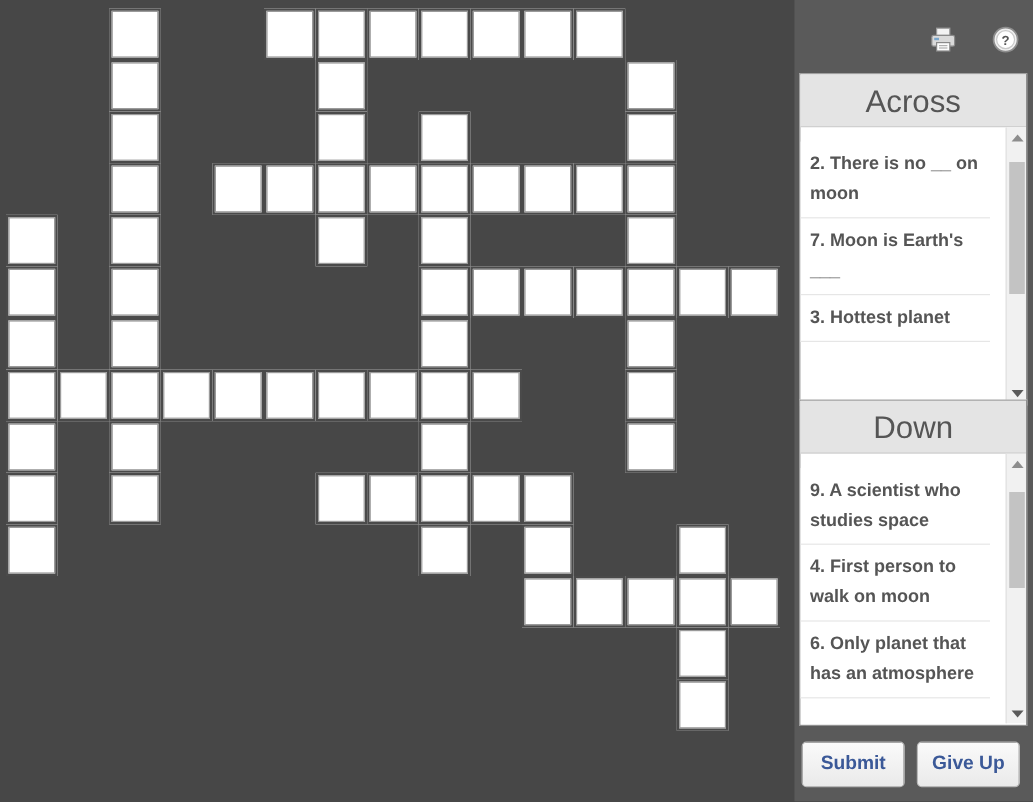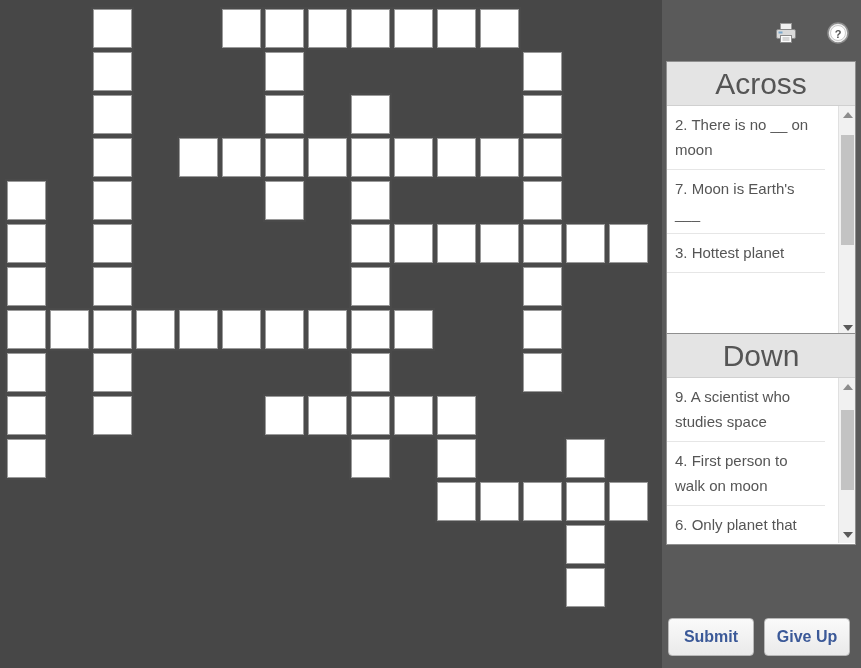--- a/index.html
+++ b/index.html
@@ -67,42 +67,43 @@
   }
 
   .clue-section {
     position: absolute;
     left: 4px;
     width: 190px;
     background: #ffffff;
     border: 1px solid #8f8f8f;
   }
   #across-section { top: 61px; height: 277px; }
-  #down-section  { top: 333px; height: 212px; }
+  #down-section  { top: 333px; height: 272px; }
 
   .clue-header {
     height: 44px;
     background: #e4e4e4;
     color: #555555;
-    font-size: 30px;
+    font-size: 26px;
     line-height: 44px;
     text-align: center;
     font-weight: normal;
     border-bottom: 1px solid #d0d0d0;
   }
   .clue-list-wrap {
     position: relative;
     height: calc(100% - 45px);
     overflow: hidden;
   }
   .clue-list {
     position: absolute;
-    left: 0; top: 0;
+    left: 0; top: 12px;
     width: 158px;
     background: #fff;
+    font-weight: bold;
   }
   .clue-item {
     padding: 6px 8px 7px 8px;
     font-size: 15px;
     line-height: 25px;
     color: #555555;
     border-bottom: 1px solid #e6e6e6;
     cursor: pointer;
   }
 

